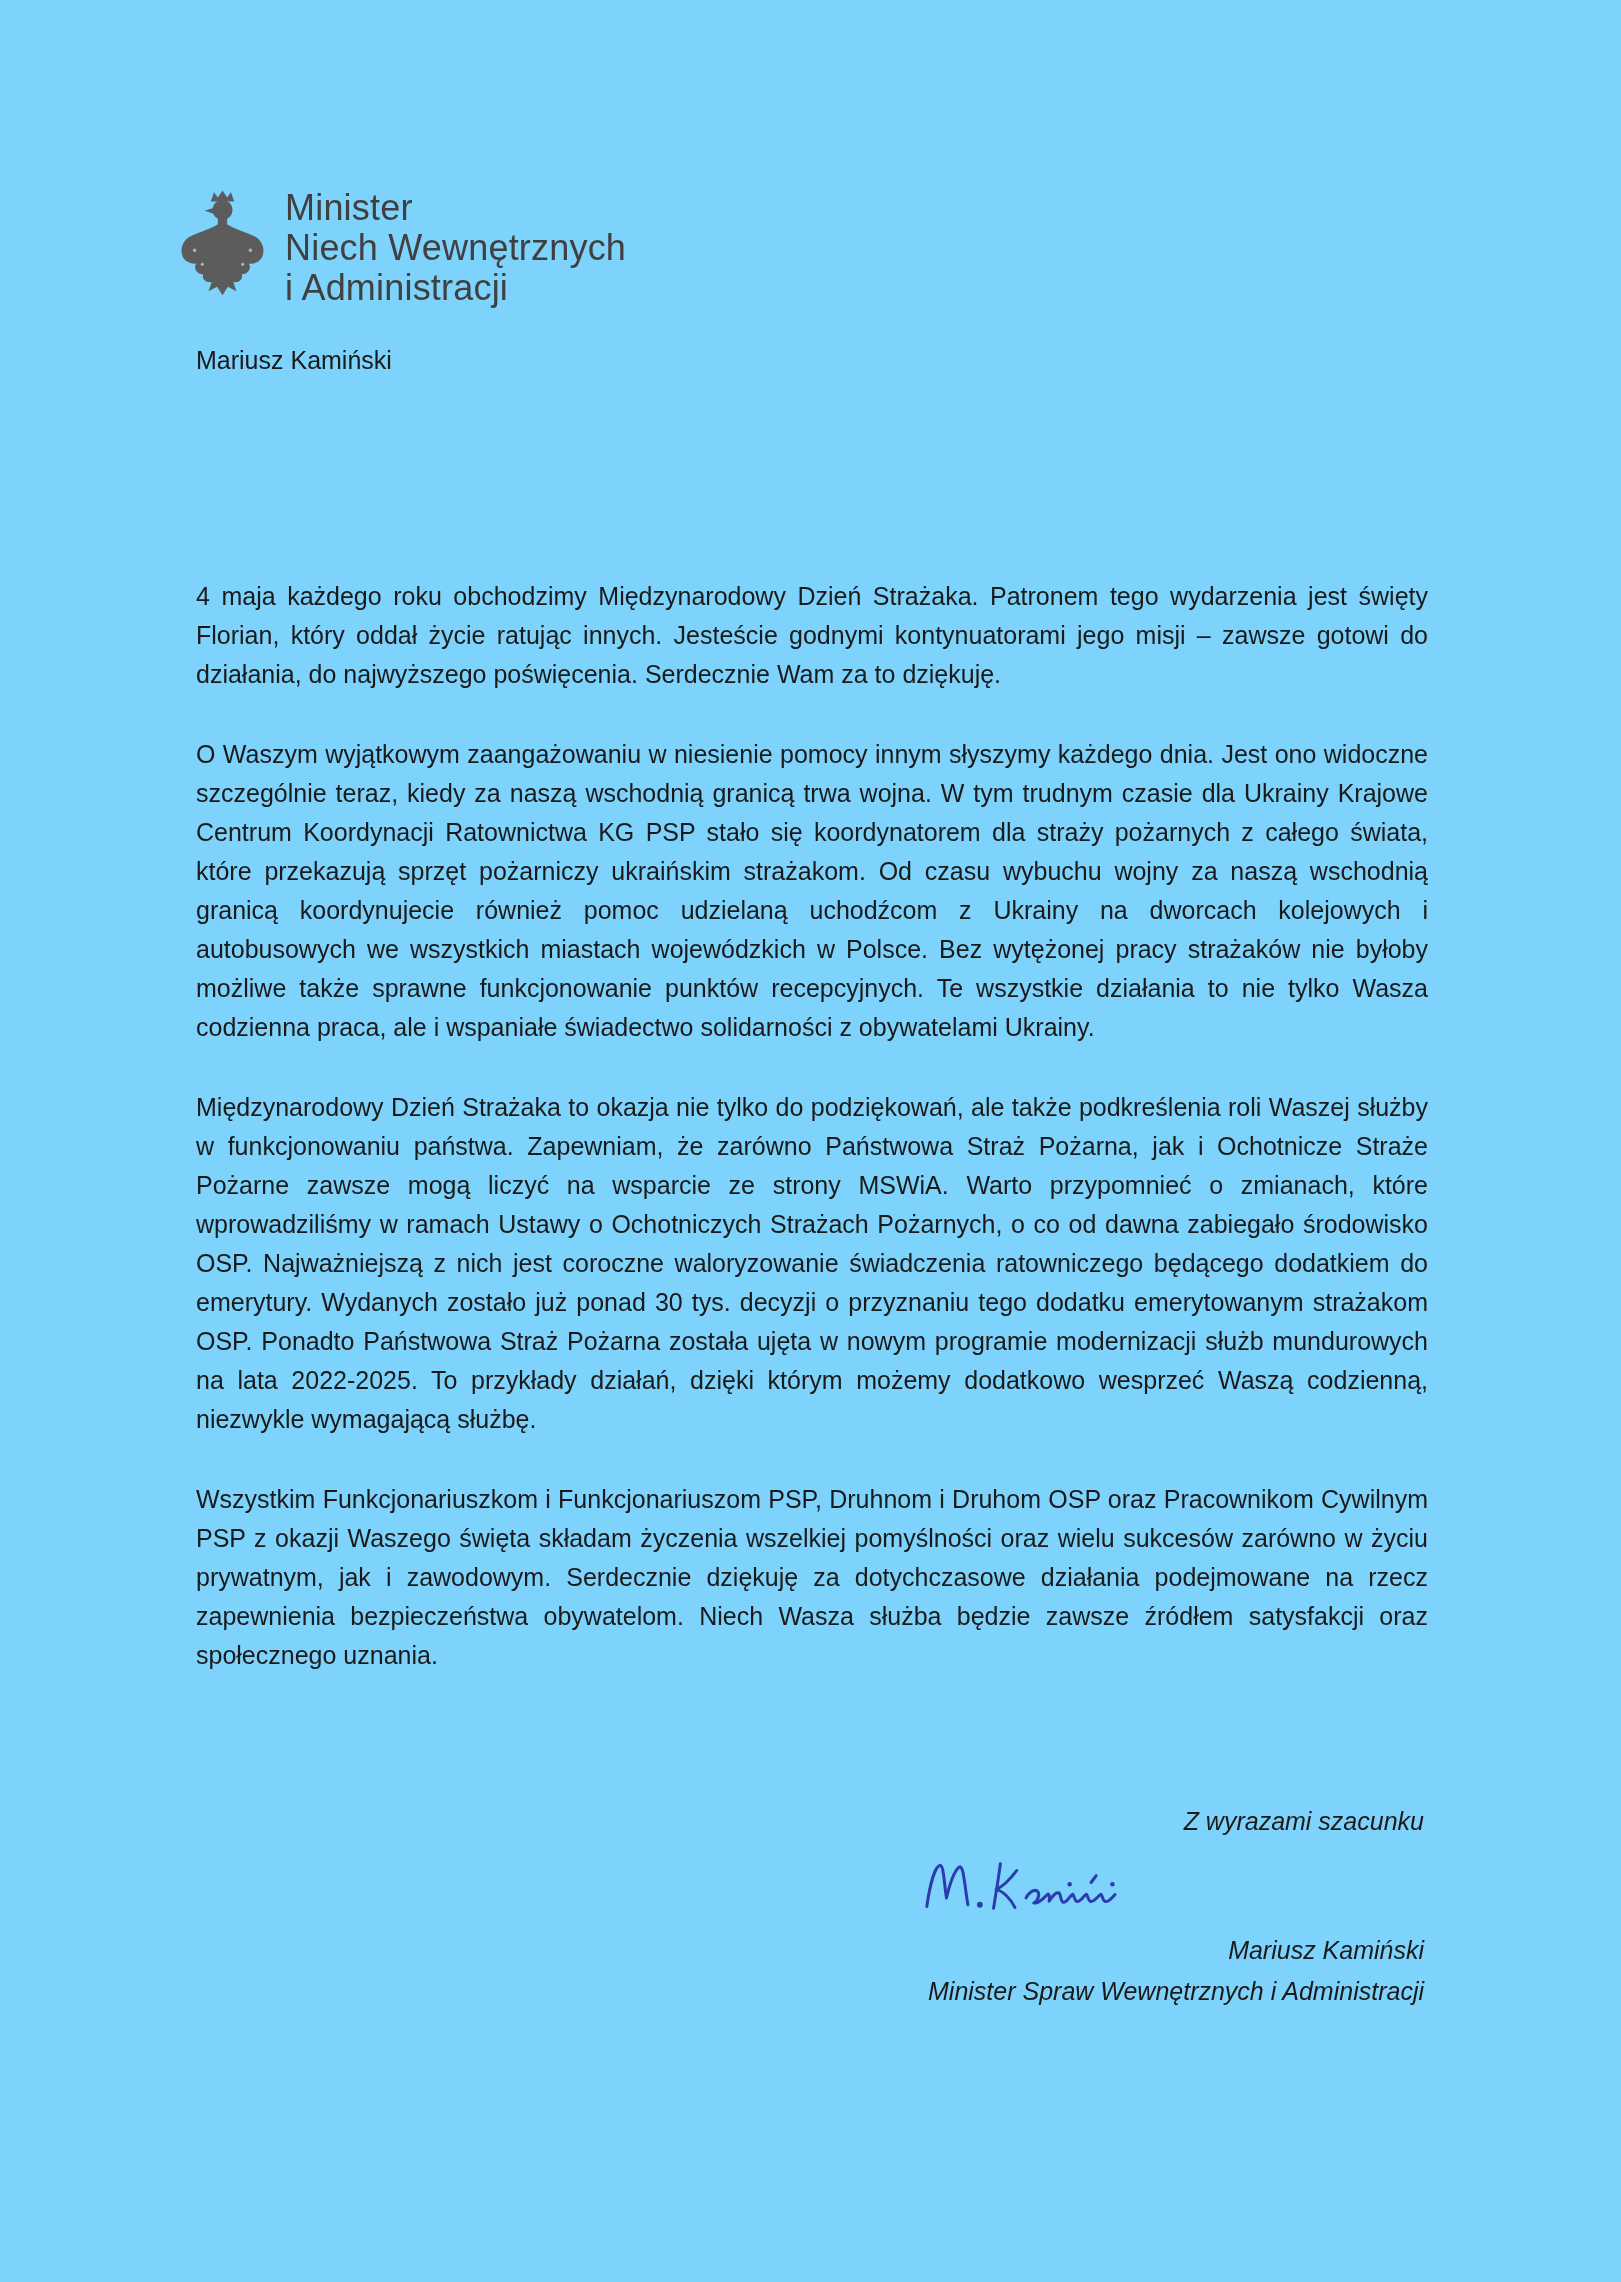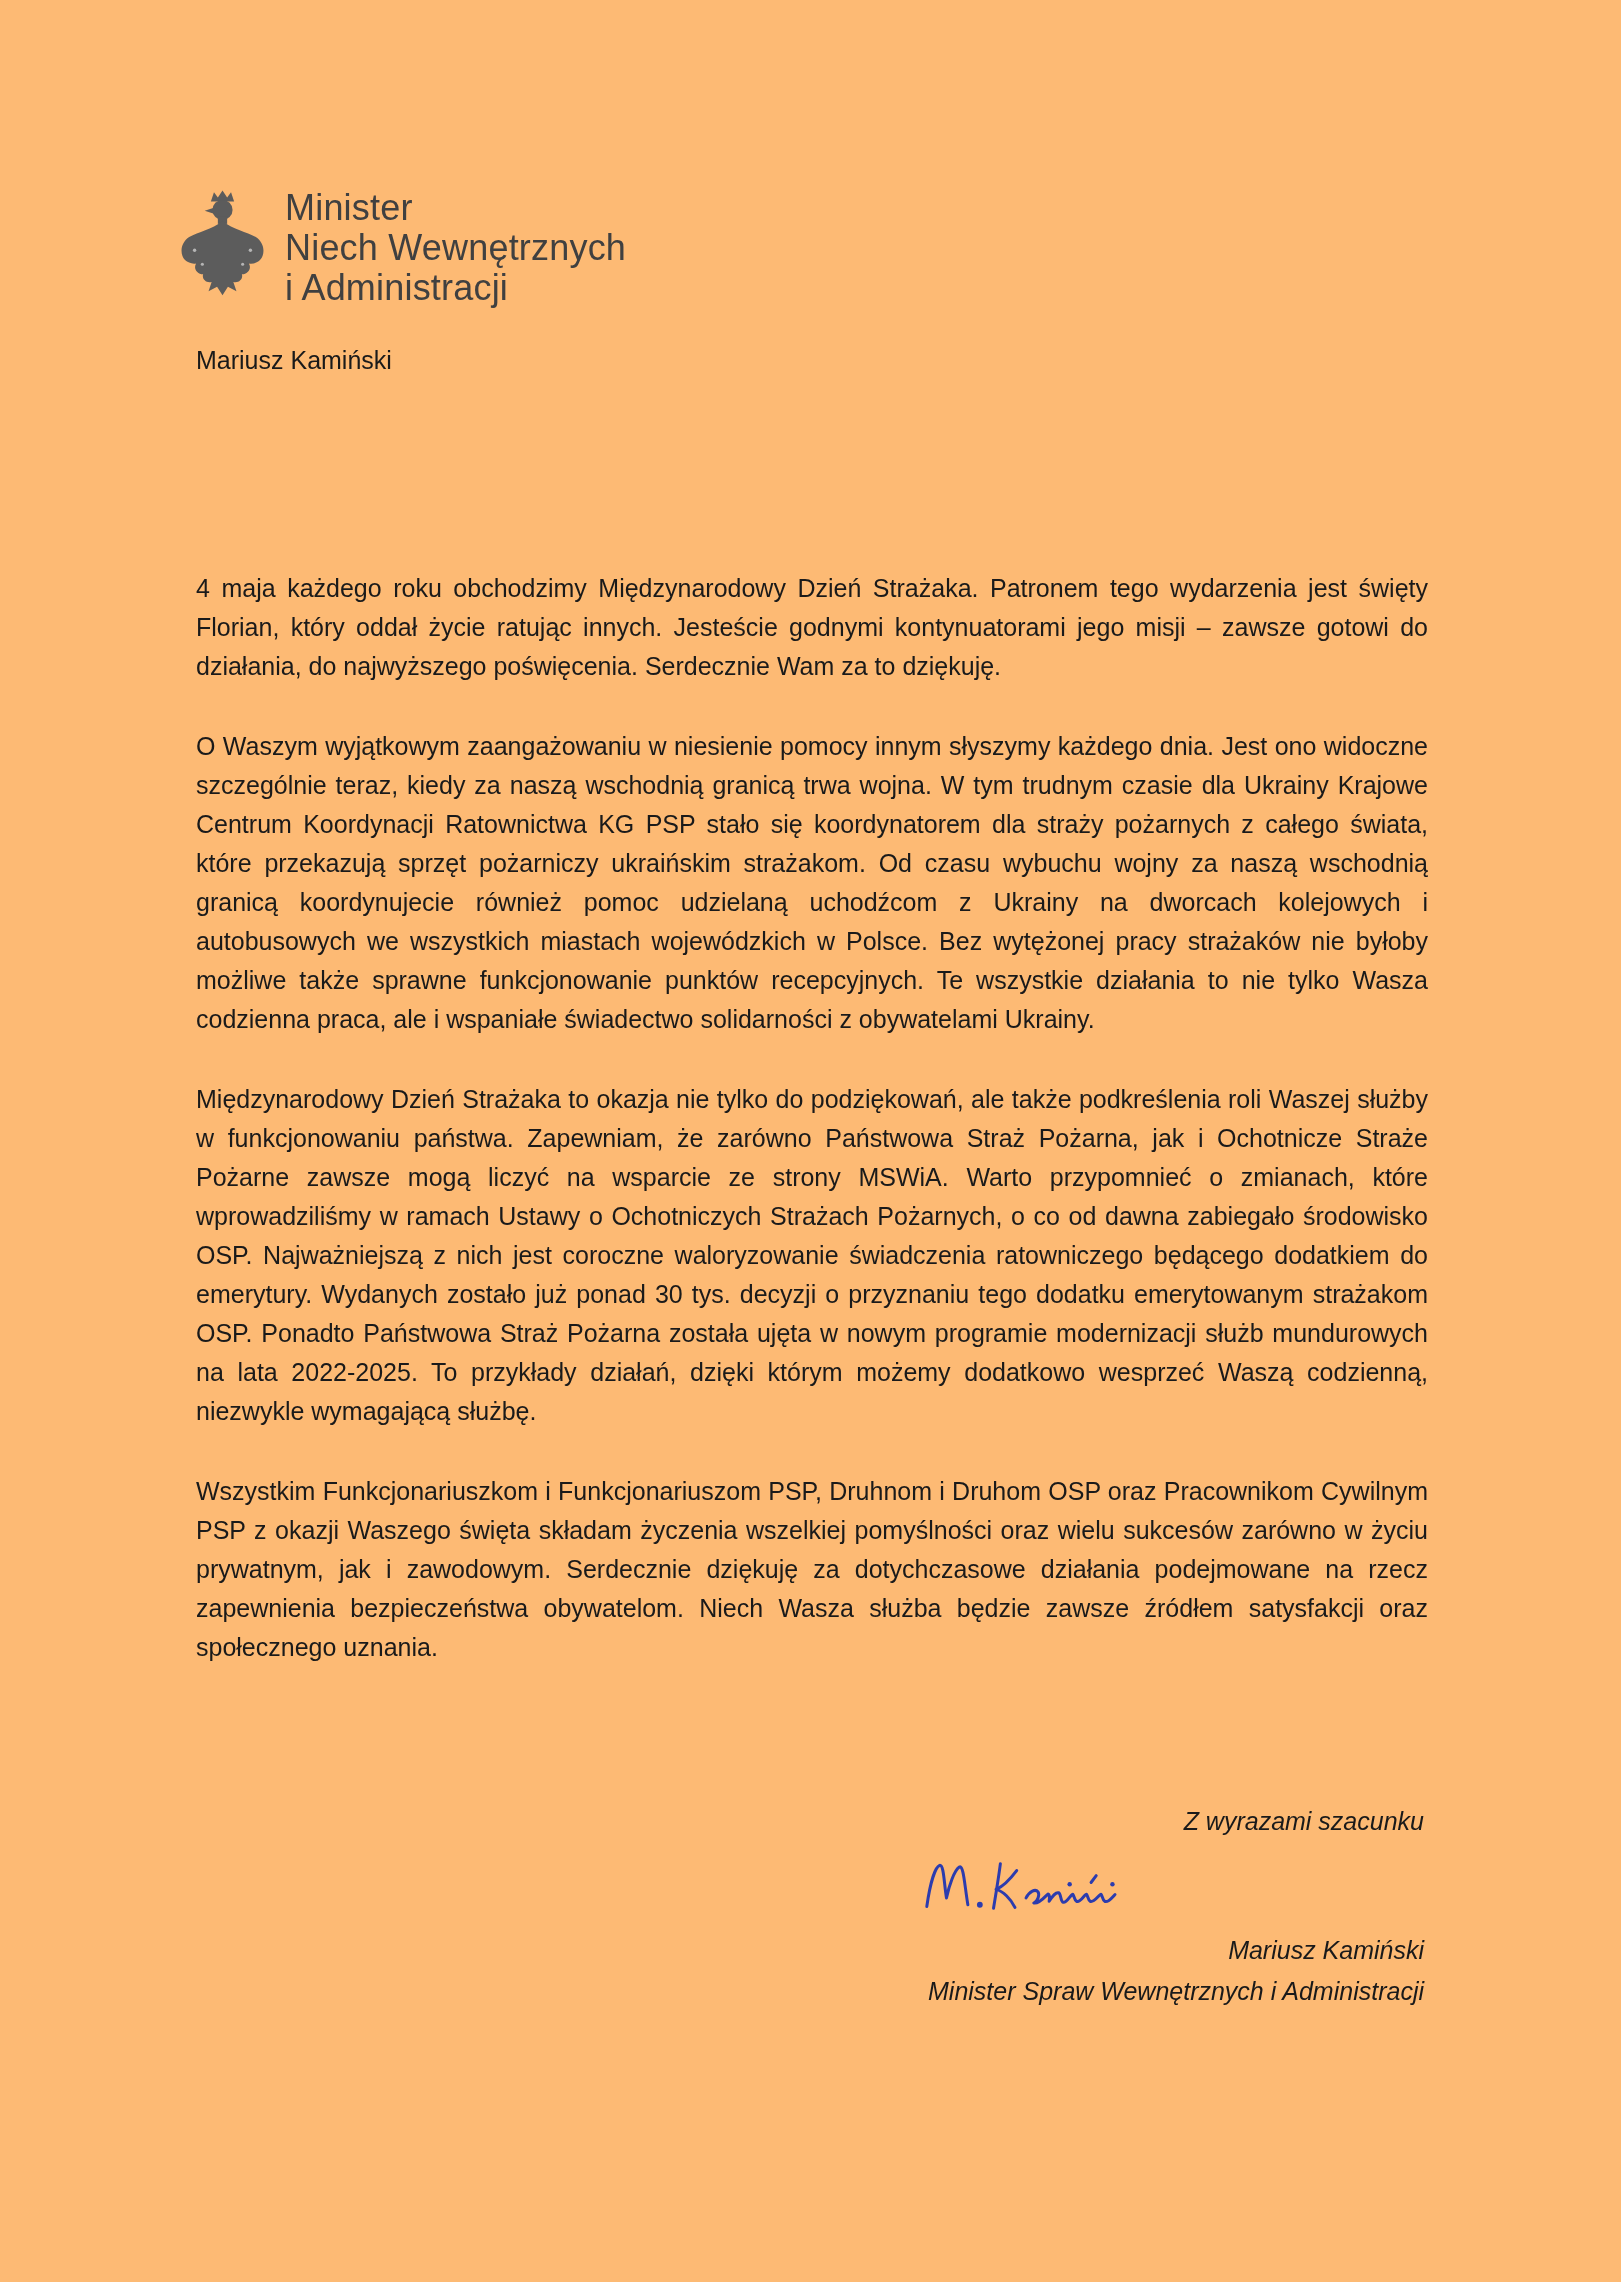--- a/index.html
+++ b/index.html
@@ -5,21 +5,21 @@
 <style>
   html, body {
     margin: 0;
     padding: 0;
     background: #ffffff;
   }
   .page {
     position: relative;
     width: 1622px;
     height: 2282px;
-    background: #fdba74;
+    background: #7dd3fc;
     font-family: "Liberation Sans", sans-serif;
     color: #1a1a1a;
     overflow: hidden;
   }
   .letterhead {
     position: absolute;
     left: 176px;
     top: 183px;
     display: flex;
     align-items: flex-start;
@@ -57,21 +57,21 @@
     position: absolute;
     left: 196px;
     top: 569px;
     width: 1232px;
     font-size: 25px;
     line-height: 39px;
     text-align: justify;
     color: #1a1a1a;
   }
   .letter-body p {
-    margin: 0 0 41px 0;
+    margin: 8px 0 41px 0;
   }
   .closing {
     position: absolute;
     left: 675px;
     top: 1807px;
     width: 749px;
     text-align: right;
     font-style: italic;
     font-size: 25px;
     color: #1a1a1a;

